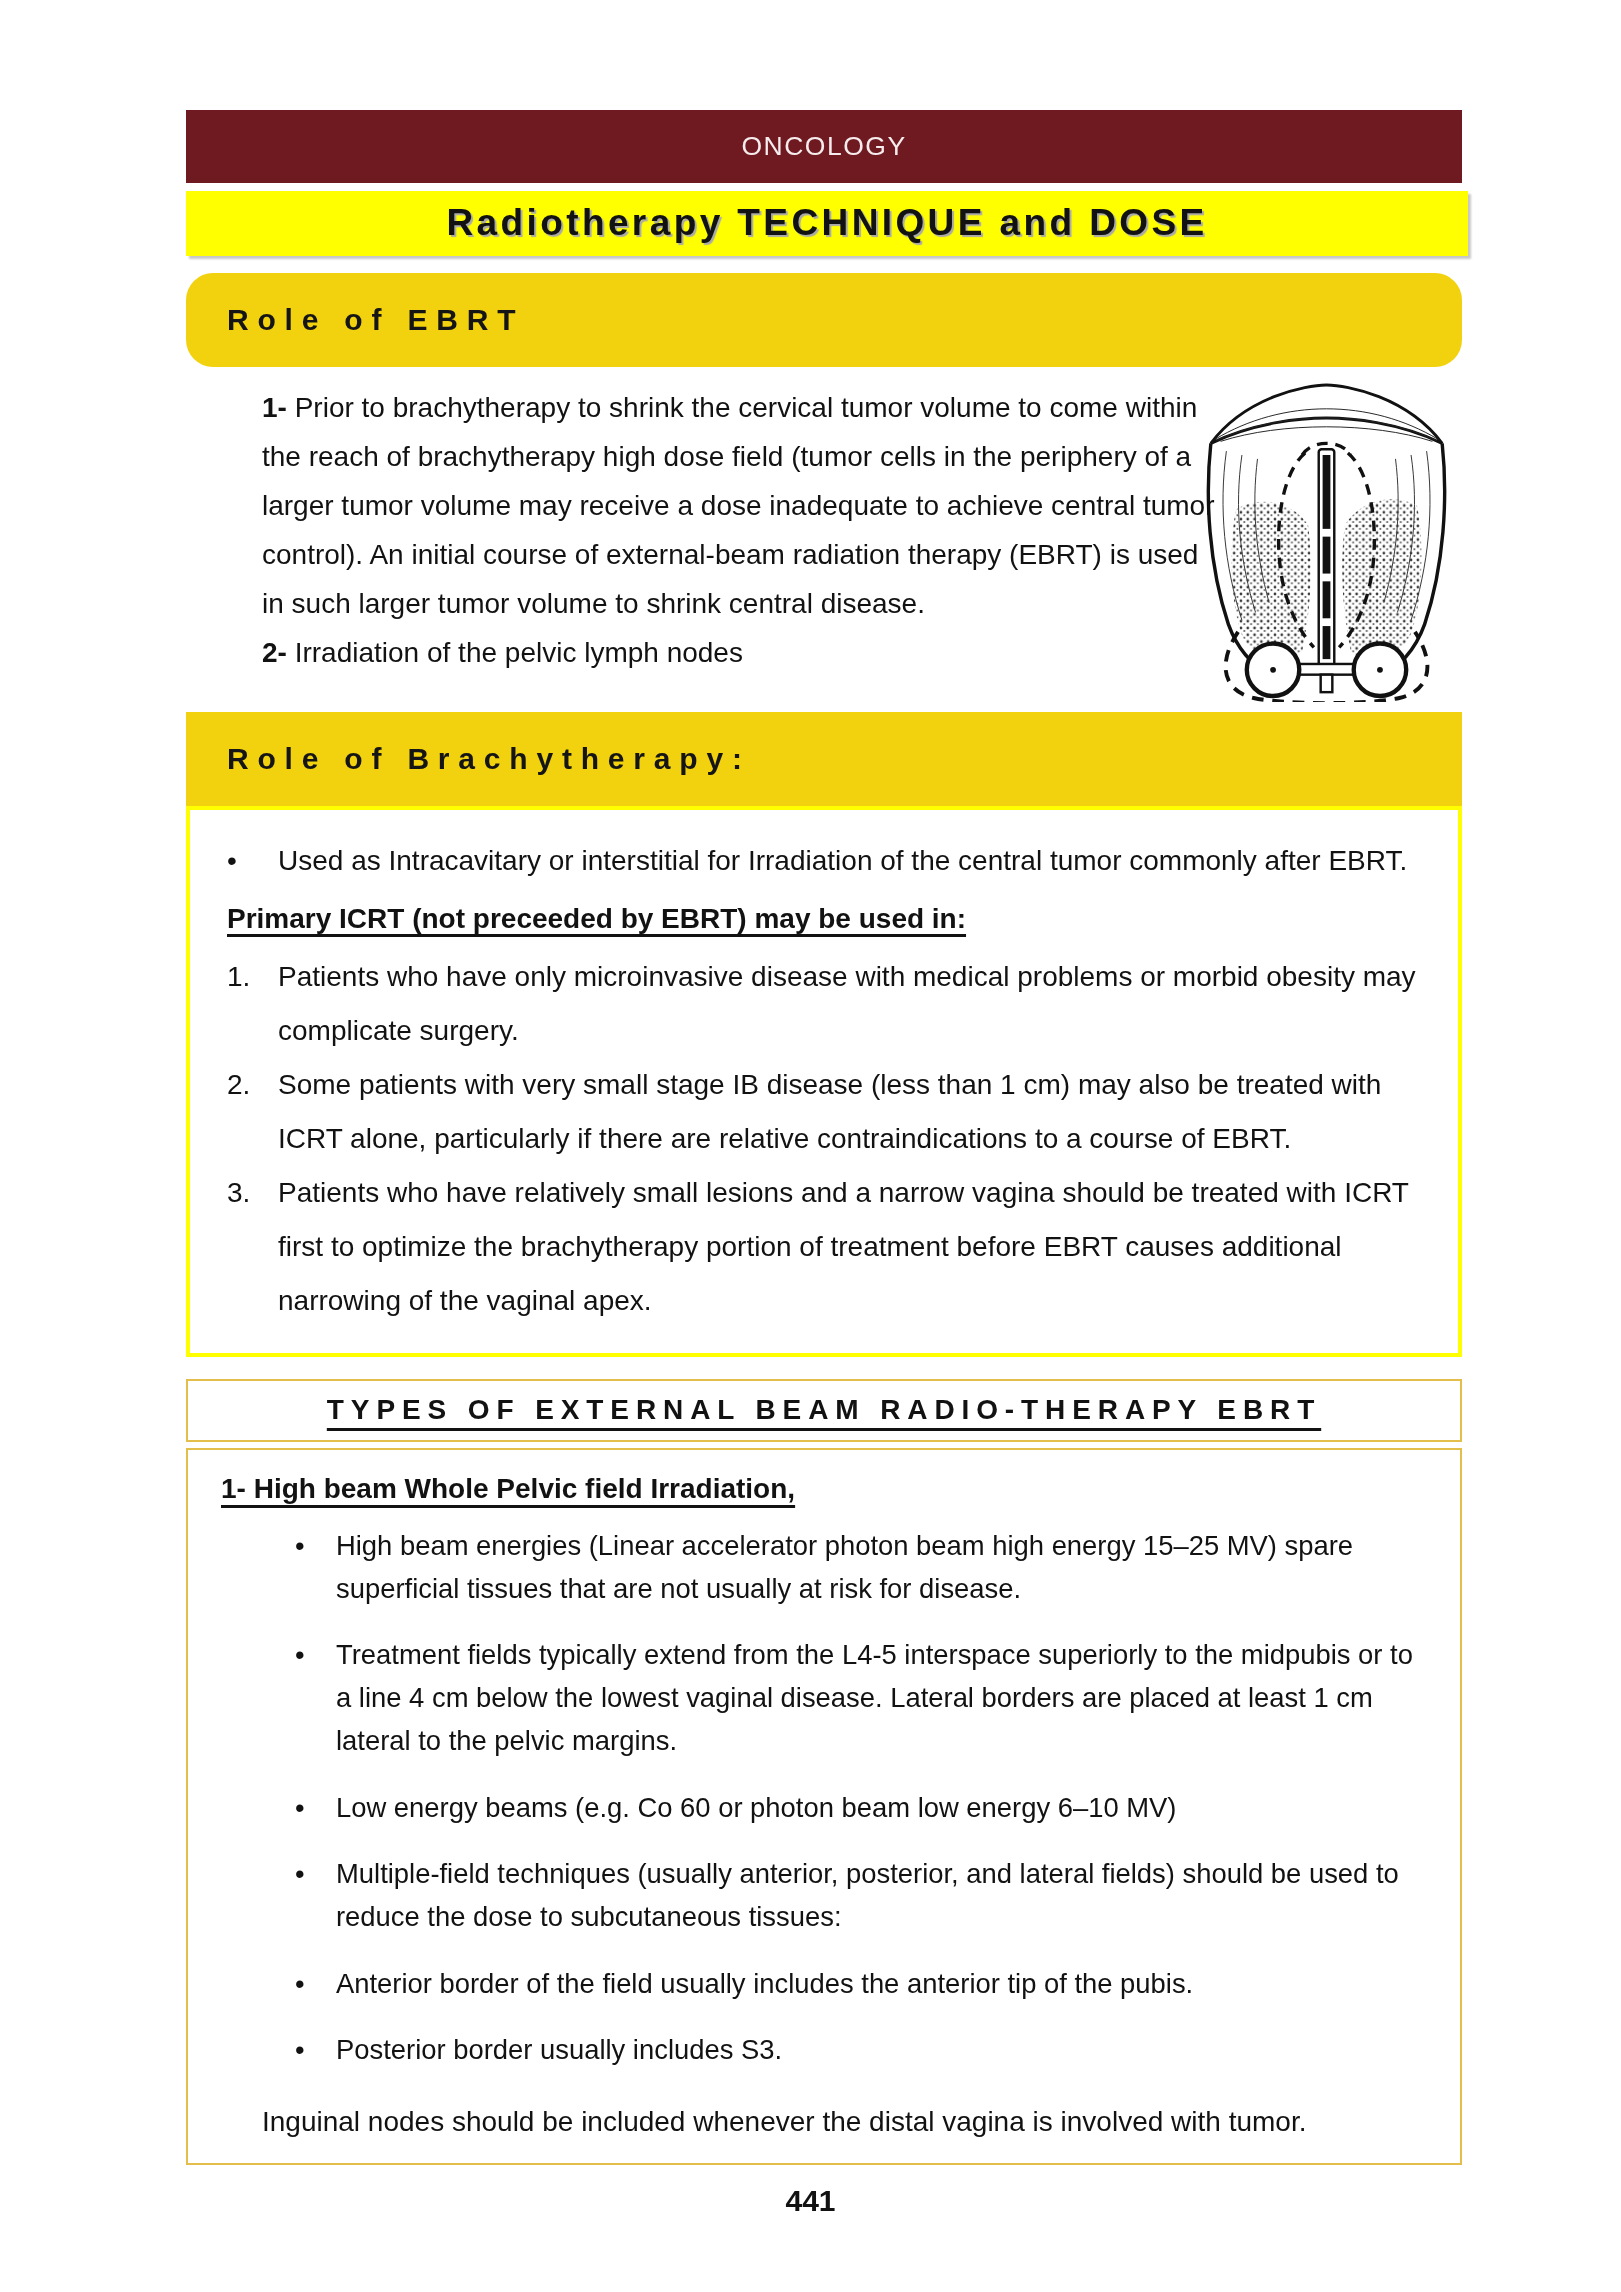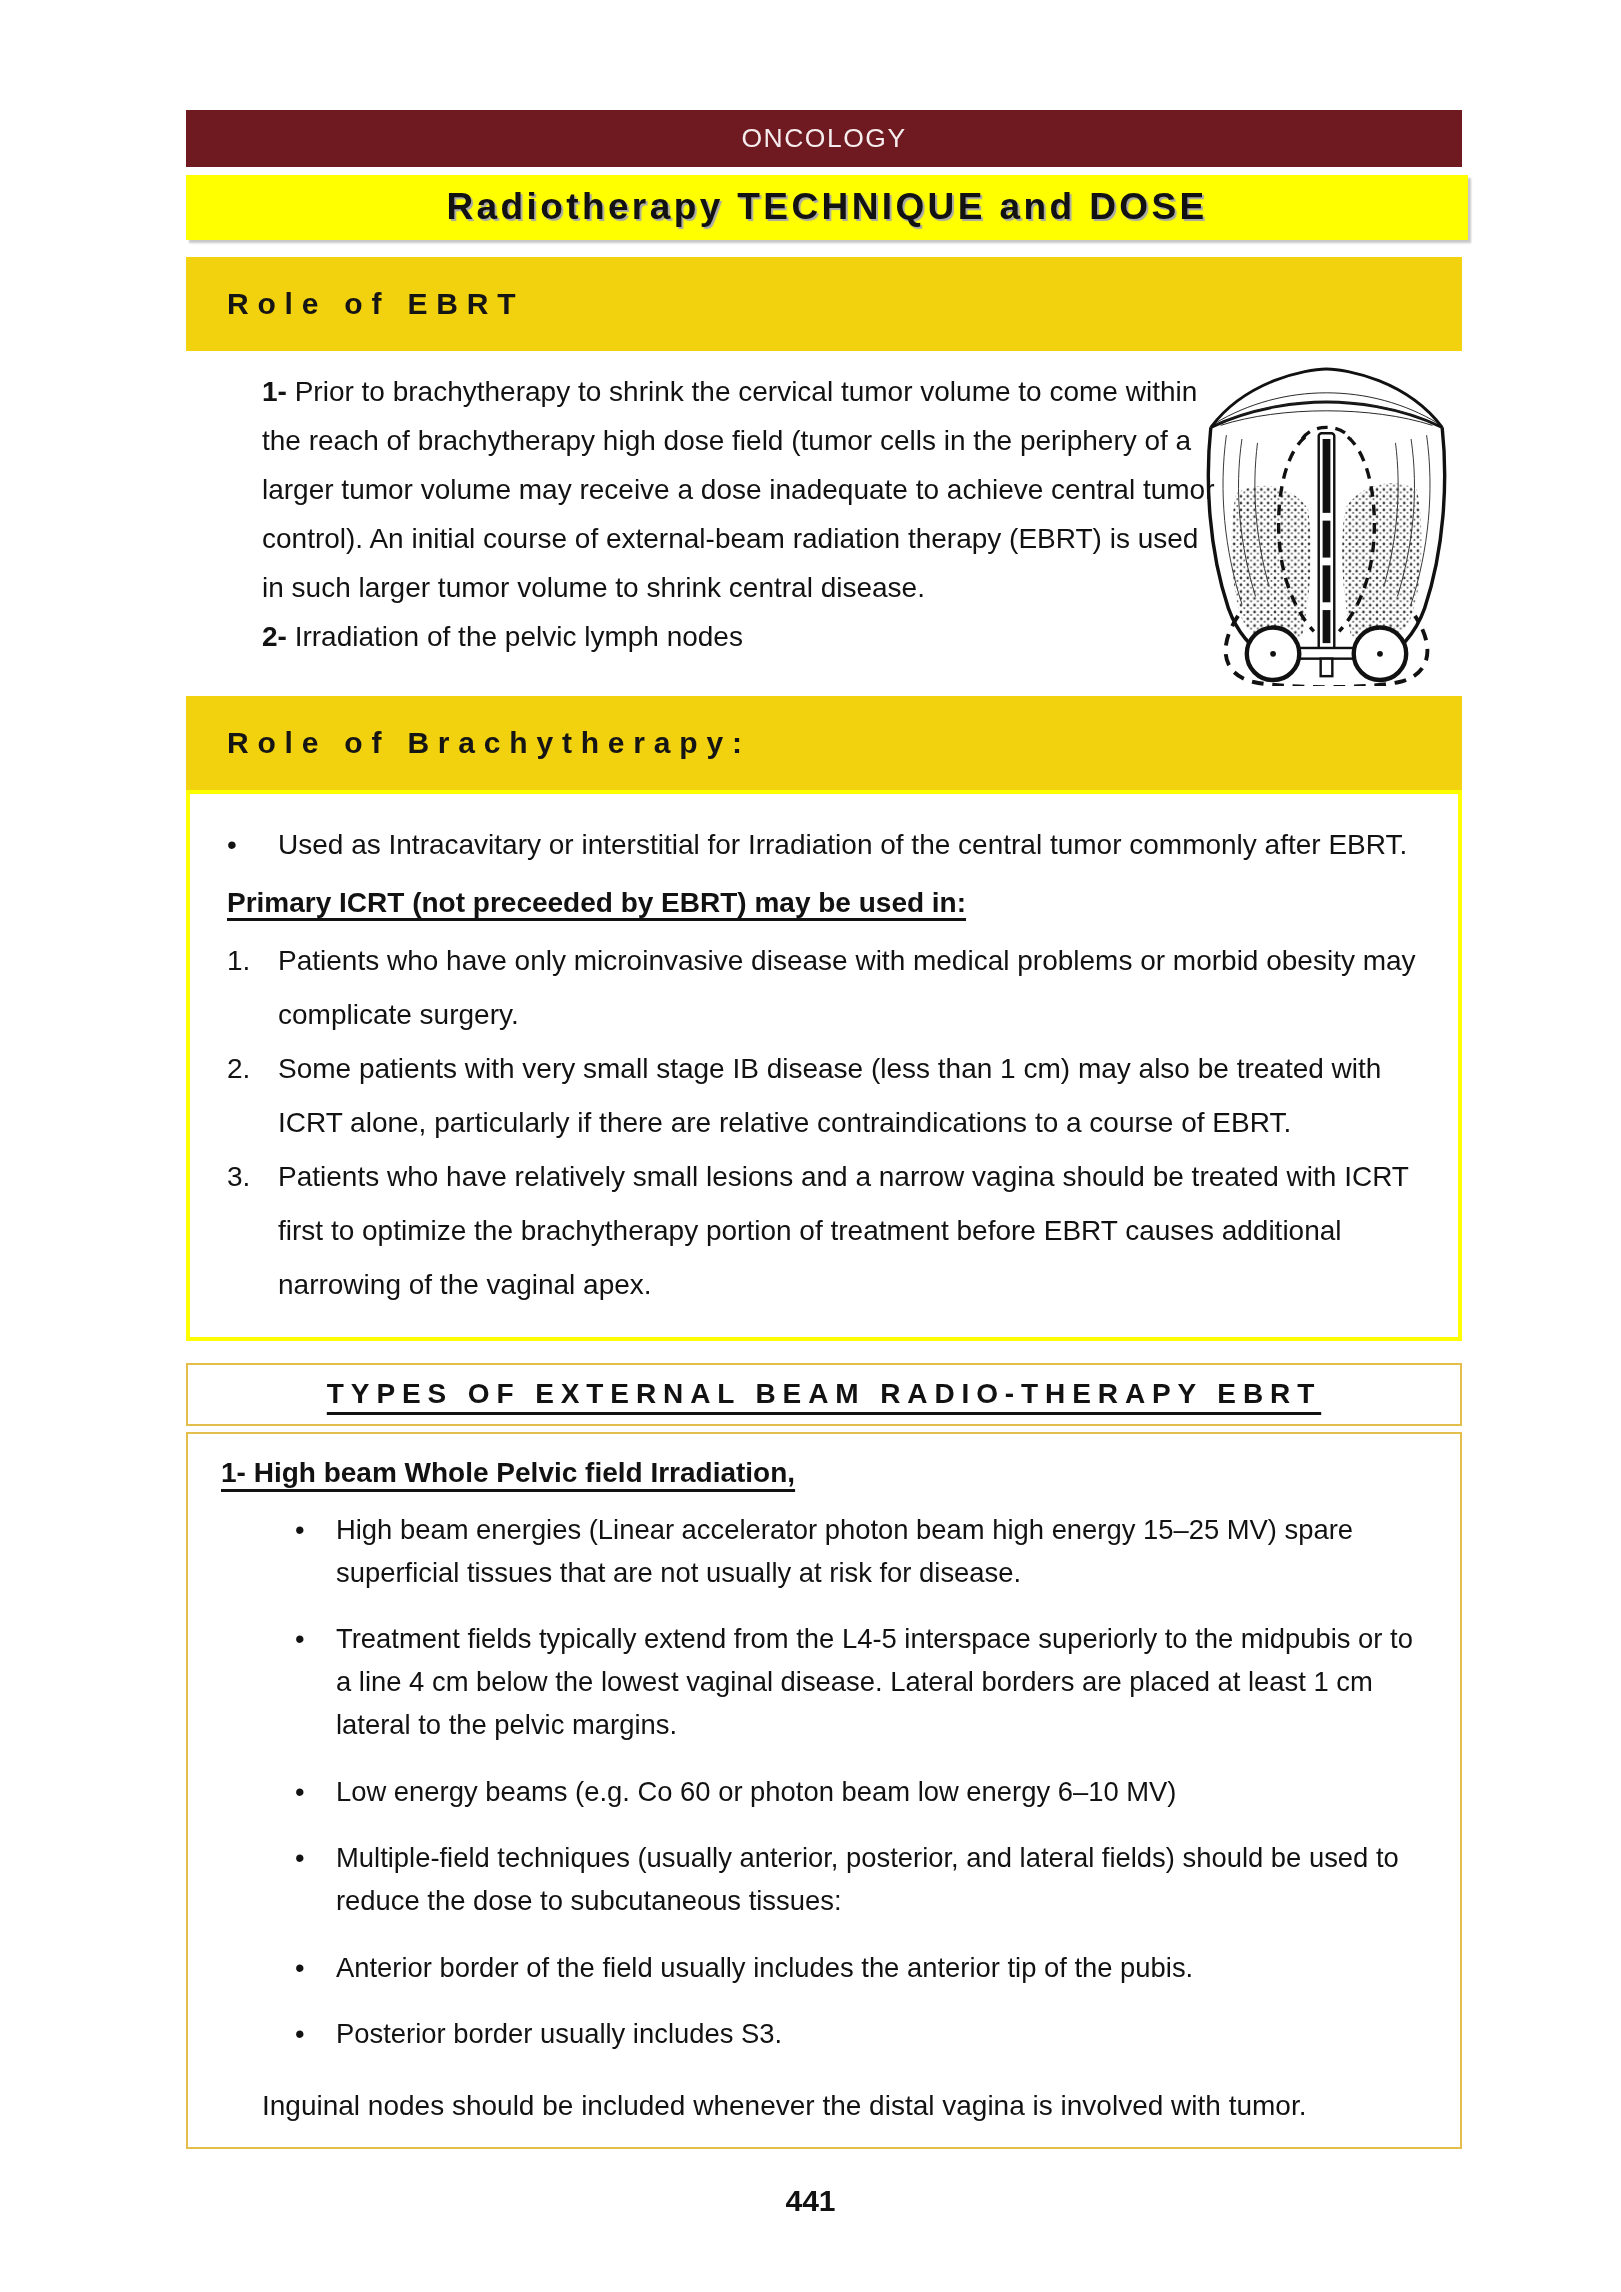--- a/index.html
+++ b/index.html
@@ -6,21 +6,21 @@
   html,body { background:#ffffff; }
   body {
     width:1621px; height:2293px; position:relative;
     font-family:"Liberation Sans", sans-serif;
     color:#121212;
   }
   .content { position:absolute; left:186px; top:110px; width:1276px; }
 
   
   .bar-maroon {
-    background:#6E1A20; height:57px; display:flex; align-items:center; justify-content:center;
+    background:#6E1A20; height:73px; display:flex; align-items:center; justify-content:center;
   }
   .bar-maroon .kicker {
     color:#F6ECEE; font-size:26.5px; letter-spacing:1.5px; font-weight:400;
   }
   .bar-pink {
     background:#FBE7E9; border:2px solid #6E1A20; border-top:none; height:73px;
     display:flex; align-items:center; justify-content:center;
   }
   .bar-pink .title {
     font-size:30px; font-weight:700; letter-spacing:6.9px;
@@ -32,21 +32,21 @@
     box-shadow:2.9px 2.9px 2px rgba(0,0,0,0.22);
   }
   .bar-yellow .subtitle {
     font-size:37px; font-weight:700; letter-spacing:3.4px;
     text-shadow:2px 2px 1px #a9a9a9;
   }
   .bar-gold {
     background:#F2D20E; height:94px; display:flex; align-items:center;
     padding-left:41px;
   }
-  .bar-gold.first { margin-top:17.6px; }
+  .bar-gold.first { margin-top:17.6px;border-radius:27px; }
   .bar-gold .gold-heading {
     font-size:30px; font-weight:700; letter-spacing:8.8px; color:#151515;
   }
 
   
   .ebrt-section { position:relative; min-height:345px; padding:15.7px 0 9.8px 76px; }
   .ebrt-text { width:965px; font-size:28px; line-height:49px; }
   .ebrt-item .num { font-weight:700; }
   .illustration { position:absolute; right:13.7px; top:13.7px; width:243px; height:321px; }
 

